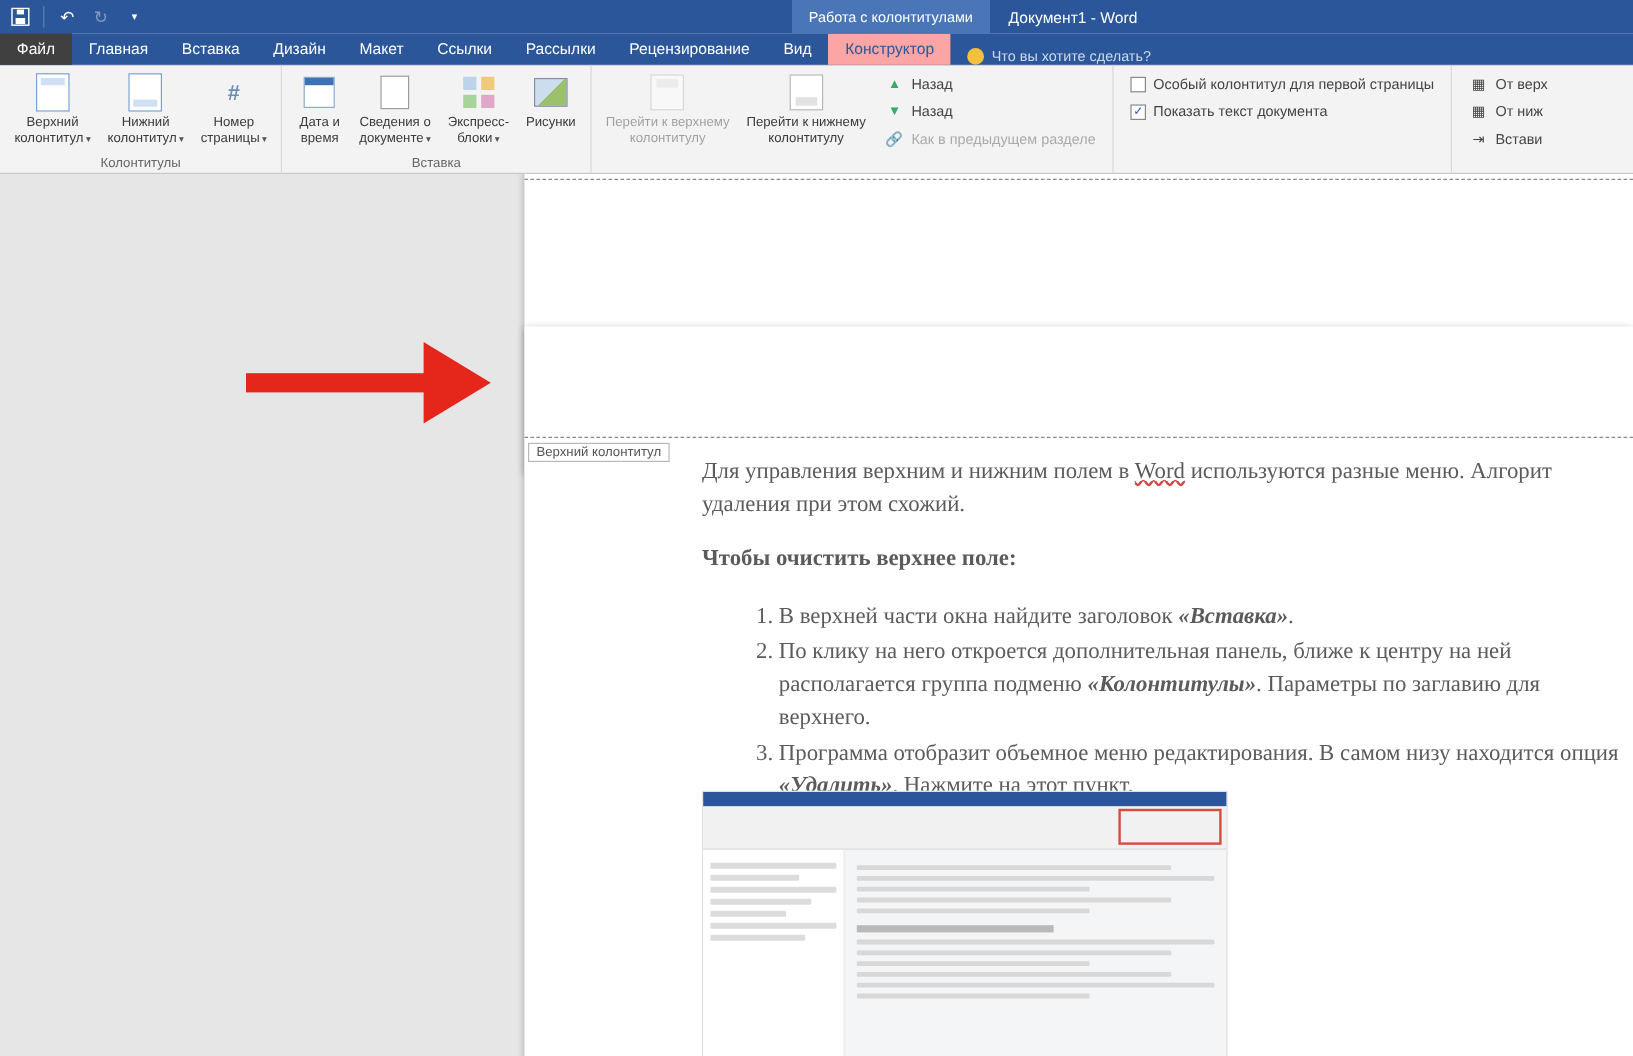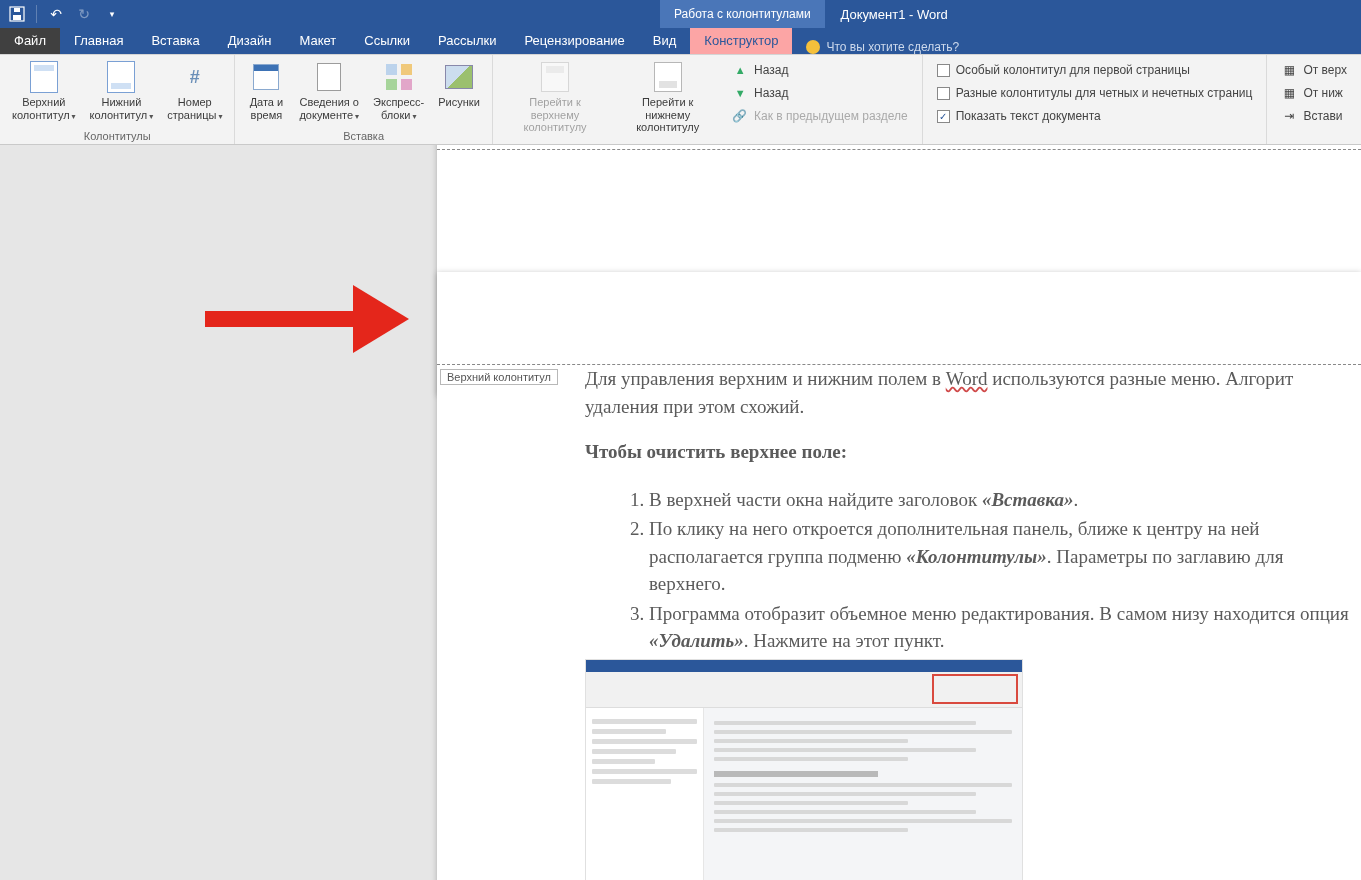--- a/index.html
+++ b/index.html
@@ -101,21 +101,21 @@
   .page1 .dashed-line{ position:absolute; left:0; width:100%; top:104px;}
   .page2-headerdash{ top:219px; }
   
   .header-tag {
     position:absolute; left:440px; top:224px;
     background:#fff; border:1px solid #b8b8b8;
     padding:1px 6px; font-size:11px; color:#555;
   }
   
   .body-text {
-    position:absolute; left:585px; top:220px; right:0;
+    position:absolute; left:585px; top:234px; right:0;
     color:#5b5b5b; font-family:"Times New Roman", serif;
     font-size:19px; line-height:1.45;
   }
   .body-text p{ margin-bottom:18px;}
   .body-text .u{ text-decoration: underline wavy #d04a4a; text-decoration-skip-ink:none;}
   .body-text b,.body-text strong{ color:#5b5b5b; font-weight:bold;}
   .body-text ol{ padding-left:64px;margin-top:20px;}
   .body-text ol li{ margin-bottom:2px;}
   .bold-ital{ font-style:italic; font-weight:bold;}
   
@@ -303,24 +303,20 @@
     <div class="group-label">&nbsp;</div>
   </div>
 
   <div class="group">
     <div class="small-col" style="padding-top:2px">
       <div class="small-row">
         <span class="chk"></span>
         <span>Особый колонтитул для первой страницы</span>
       </div>
       <div class="small-row">
-        <span class="chk"></span>
-        <span>Разные колонтитулы для четных и нечетных страниц</span>
-      </div>
-      <div class="small-row">
         <span class="chk">✓</span>
         <span>Показать текст документа</span>
       </div>
     </div>
   </div>
 
   <div class="group" style="border-right:none">
     <div class="small-col" style="padding-top:2px">
       <div class="small-row">
         <span class="small-ico">▦</span>

